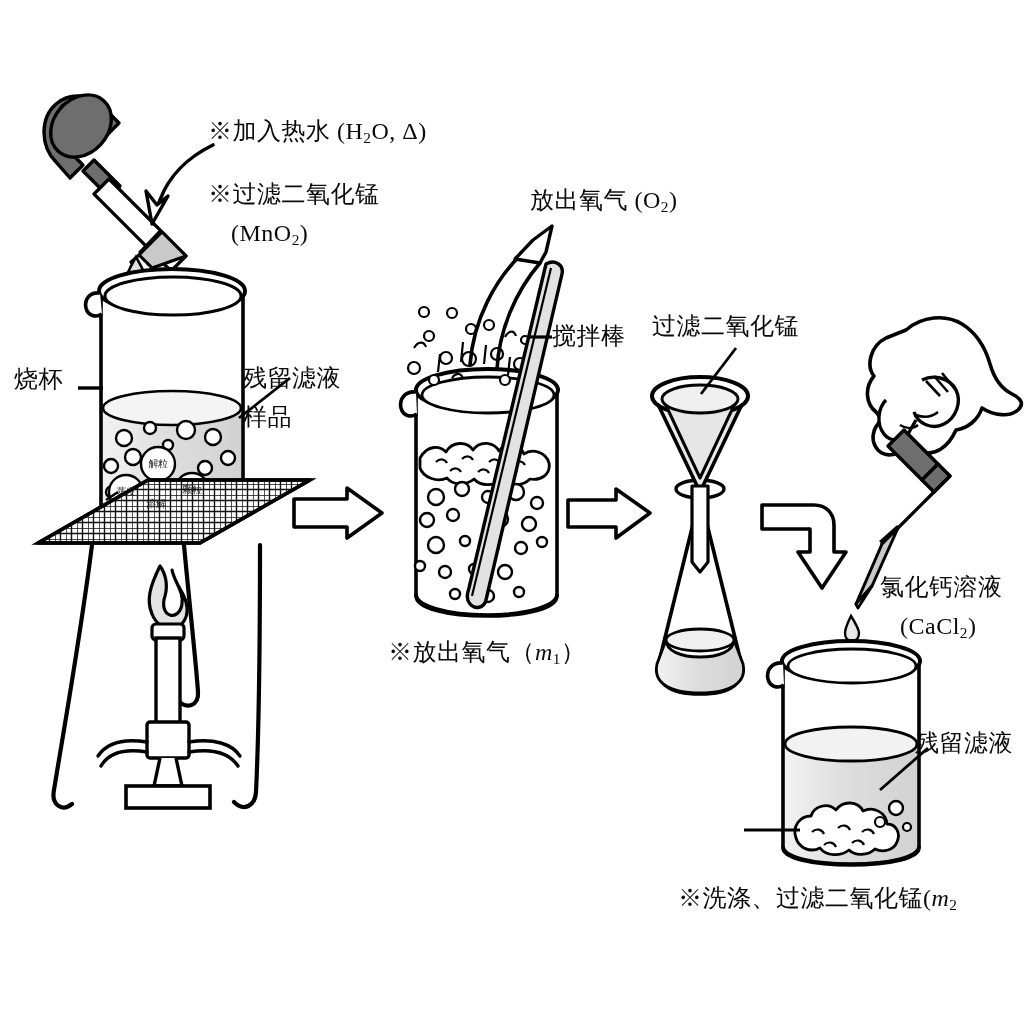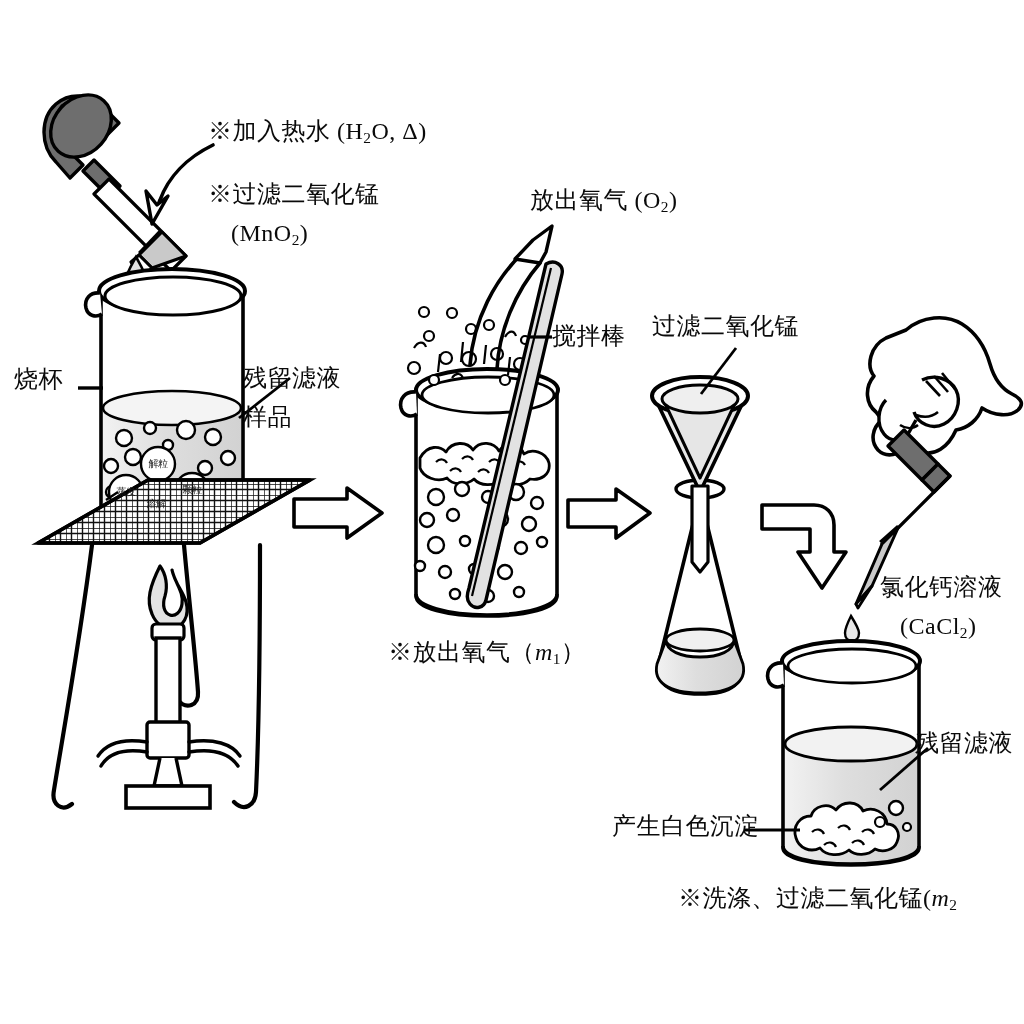--- a/index.html
+++ b/index.html
@@ -384,21 +384,20 @@
     <span>※</span><span>放出氧气（</span><span class="ital">m</span><sub>1</sub><span>）</span>
   </div>
 
   <div class="lbl sz28" style="left:880px; top:573px;">氯化钙溶液</div>
   <div class="lbl sz28" style="left:900px; top:612px;">
     <span>(CaCl</span><sub>2</sub><span>)</span>
   </div>
 
   <div class="lbl sz28" style="left:915px; top:729px;">残留滤液</div>
 
-  <div class="lbl sz28" style="left:612px; top:812px;">产生白色沉淀</div>
 
   <div class="lbl sz28" style="left:678px; top:884px;">
     <span>※</span><span>洗涤、过滤二氧化锰(</span><span class="ital">m</span><sub>2</sub>
   </div>
 
   <div class="micro" style="left:158px; top:464px;">解粒</div>
   <div class="micro" style="left:126px; top:492px;">蒸发</div>
   <div class="micro" style="left:192px; top:490px;">颗粒</div>
   <div class="micro" style="left:156px; top:504px;">溶解</div>
 

